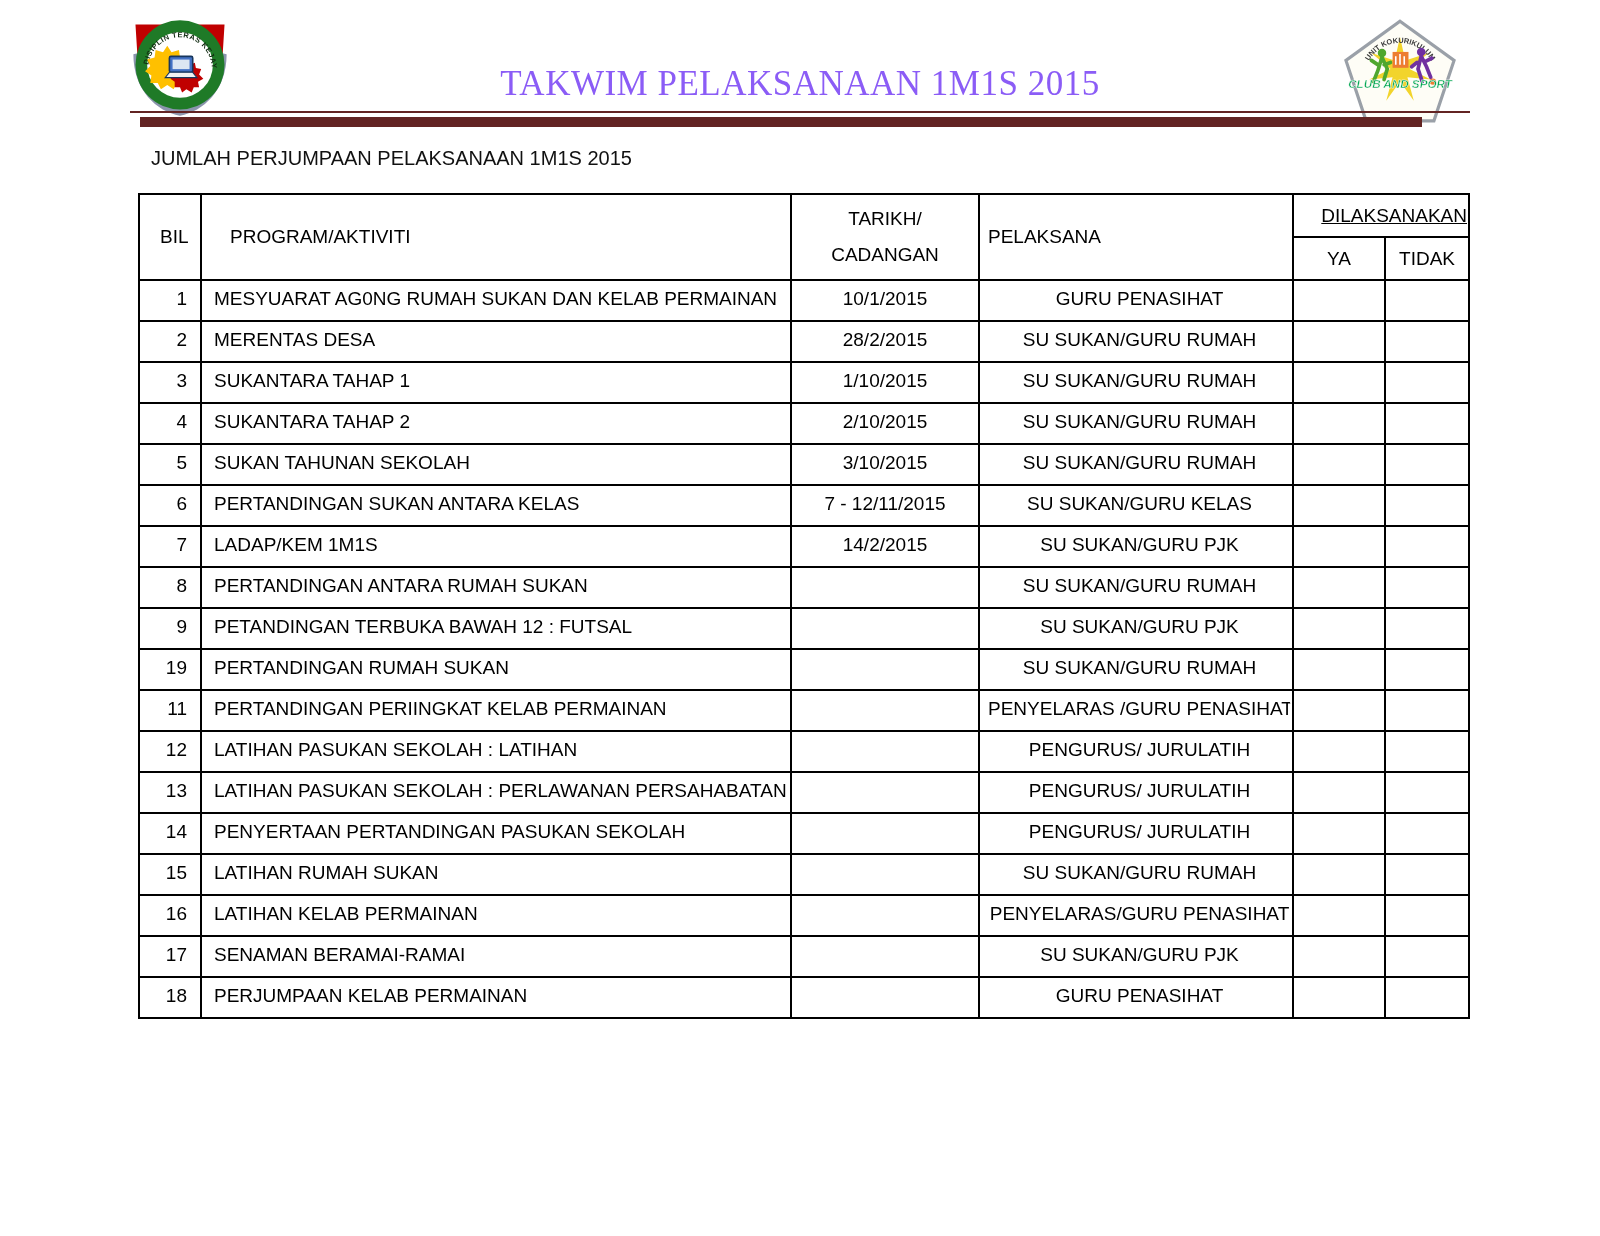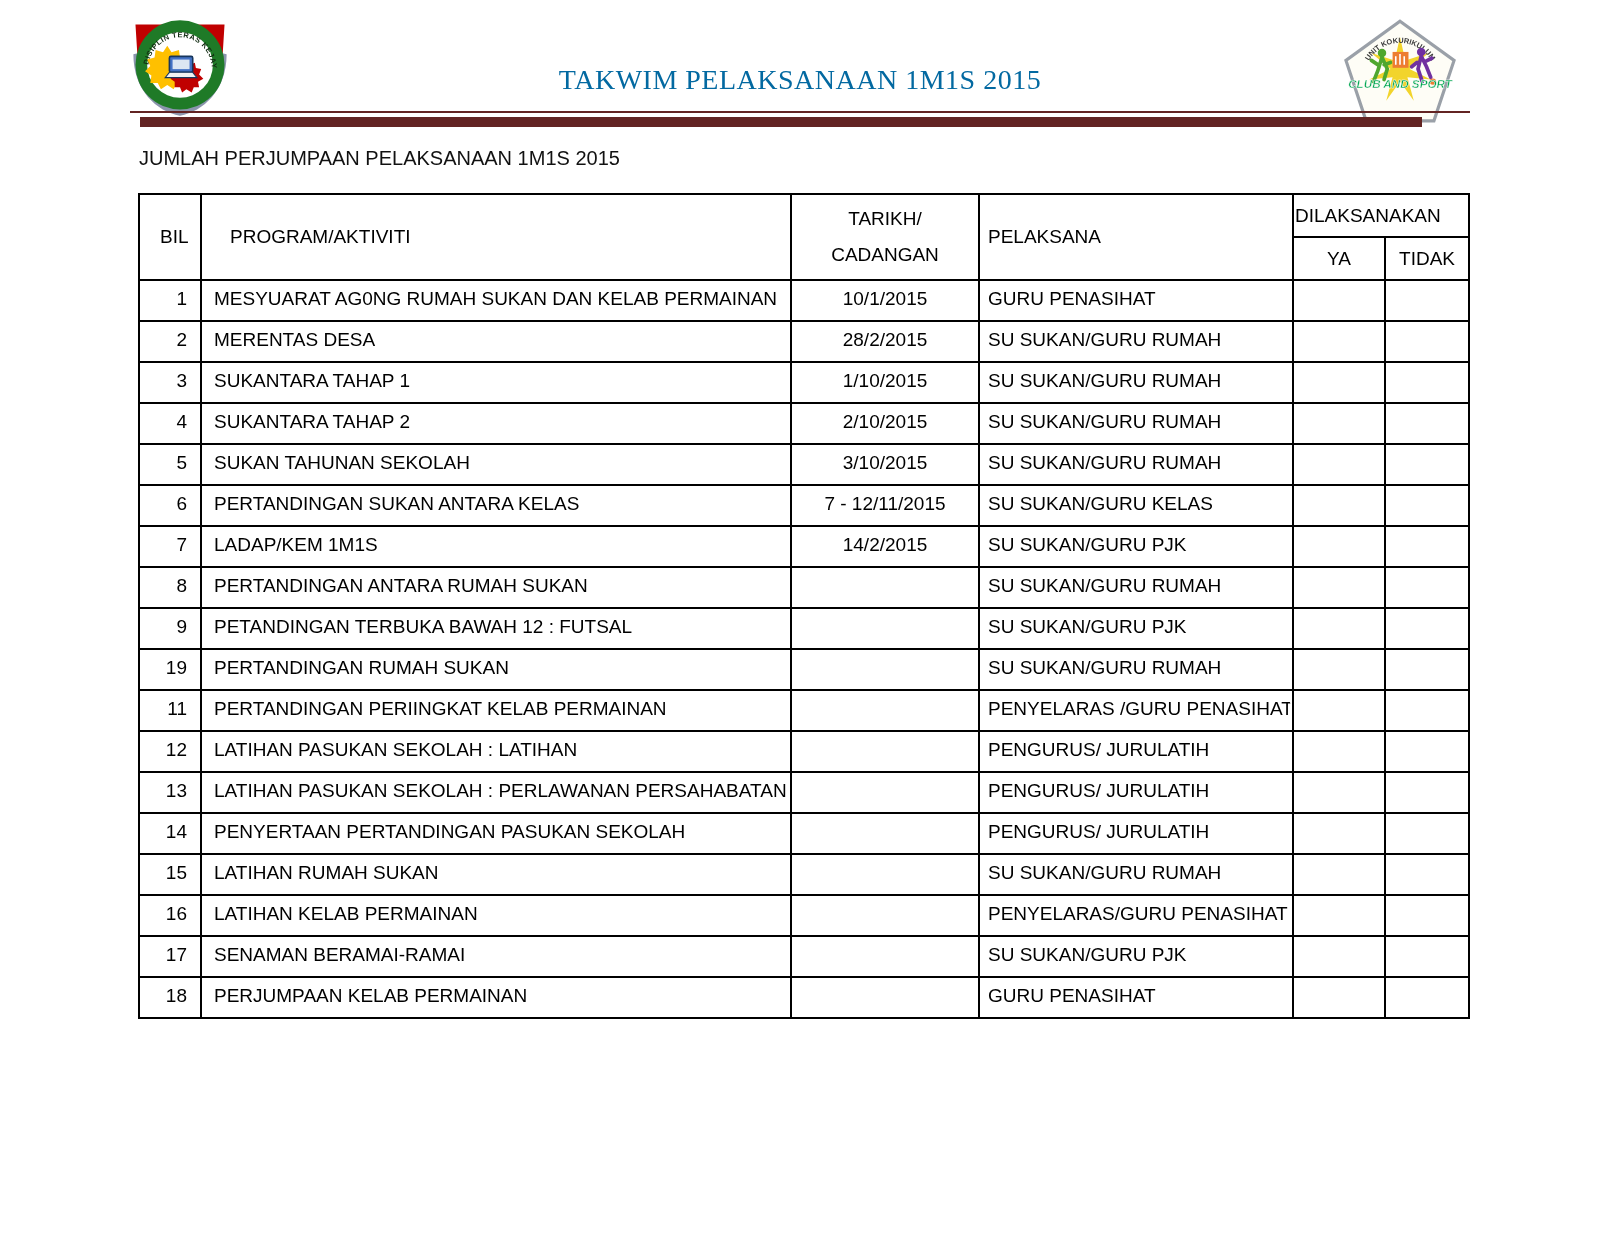--- a/index.html
+++ b/index.html
@@ -16,32 +16,32 @@
   
   .header { position: absolute; left: 0; top: 0; width: 1600px; height: 130px; }
 
   .logo-left  { position: absolute; left: 126px; top: 14px; width: 108px; height: 106px; }
   .logo-right { position: absolute; left: 1336px; top: 18px; width: 128px; height: 106px; }
 
   .page-title {
     position: absolute; left: 0; top: 64px; width: 1600px;
     text-align: center;
     font-family: "Liberation Serif", "DejaVu Serif", serif;
-    font-size: 28px;
+    font-size: 35px;
     letter-spacing: 0.5px;
-    color: #0369a1;
+    color: #8b5cf6;
     white-space: nowrap;
   }
 
   .rule-thin  { position: absolute; left: 130px; top: 111px; width: 1340px; height: 2px;  background: var(--accent-rule, #632423); }
   .rule-thick { position: absolute; left: 140px; top: 117px; width: 1282px; height: 10px; background: var(--accent-rule, #632423); }
 
   
   .subtitle {
-    position: absolute; left: 139px; top: 147px;
+    position: absolute; left: 151px; top: 147px;
     font-size: 20px; color: #111;
   }
 
   
   table.schedule {
     position: absolute; left: 138px; top: 193px;
     width: 1330px;
     border-collapse: collapse;
     table-layout: fixed;
     font-size: 19px;
@@ -51,28 +51,28 @@
     font-weight: normal;
     overflow: hidden;
     white-space: nowrap;
   }
   thead th { height: 42px; }
   th.h-bil        { text-align: left;  padding-left: 20px;  vertical-align: middle; }
   th.h-program    { text-align: left;  padding-left: 28px;  vertical-align: middle; }
   th.h-tarikh     { text-align: center; vertical-align: middle; padding: 0; }
   .h-tarikh-inner { display: flex; flex-direction: column; justify-content: space-evenly; height: 84px; }
   th.h-pelaksana  { text-align: left;  padding-left: 8px;   vertical-align: middle; }
-  th.h-dilaksanakan { text-align: left; vertical-align: middle; }
+  th.h-dilaksanakan { text-align: right; vertical-align: middle; text-decoration: underline; }
   th.h-ya, th.h-tidak { text-align: center; vertical-align: middle; }
 
   tbody td { height: 41px; vertical-align: top; padding-top: 7px; }
   td.c-bil       { text-align: right; padding-right: 13px; }
   td.c-program   { text-align: left;  padding-left: 12px; }
   td.c-tarikh    { text-align: center; }
-  td.c-pelaksana { text-align: left;  padding-left: 8px; border-radius: 18px; }
+  td.c-pelaksana { text-align: center;  padding-left: 8px; border-radius: 18px; }
 
   svg text { font-family: "Liberation Sans", sans-serif; }
 </style>
 </head>
 <body>
 
 <div class="header">
 
   <div class="logo-left">
     <svg viewBox="0 0 100 100" width="108" height="106" aria-hidden="true">

